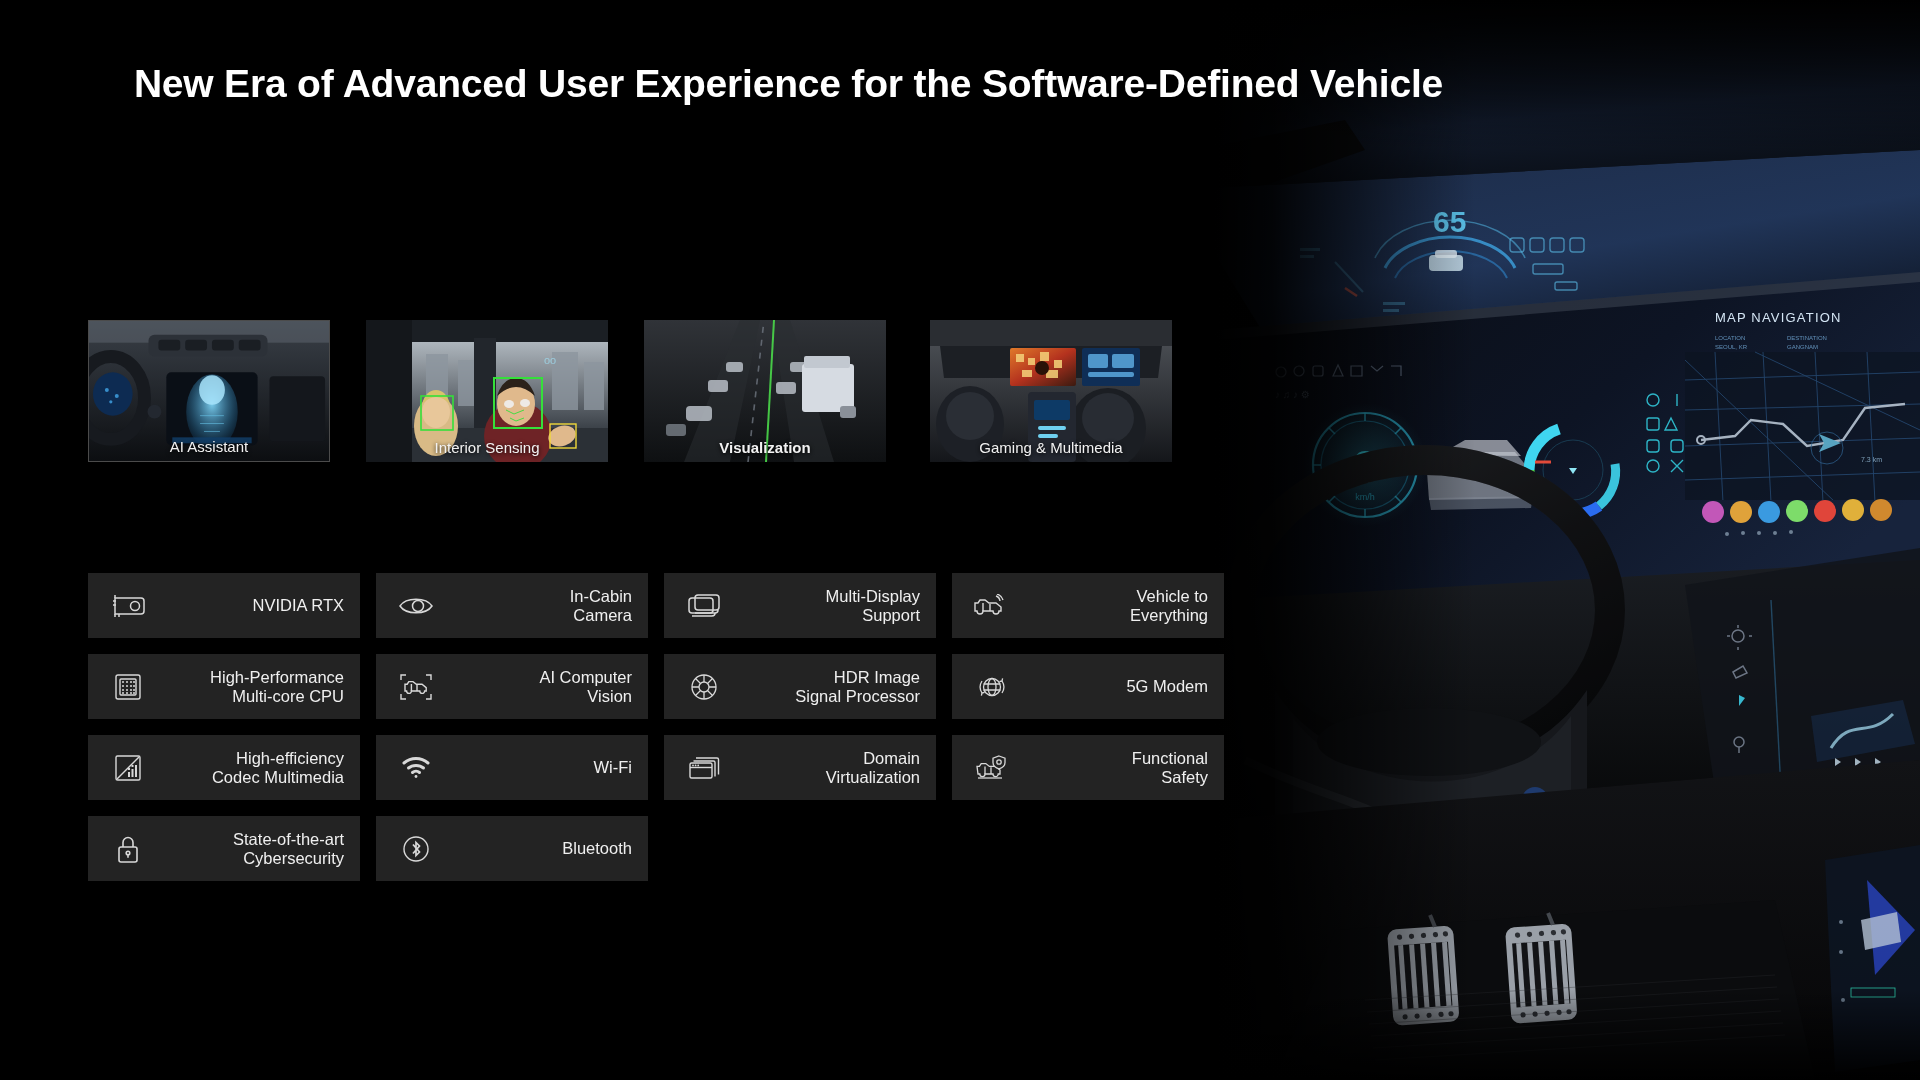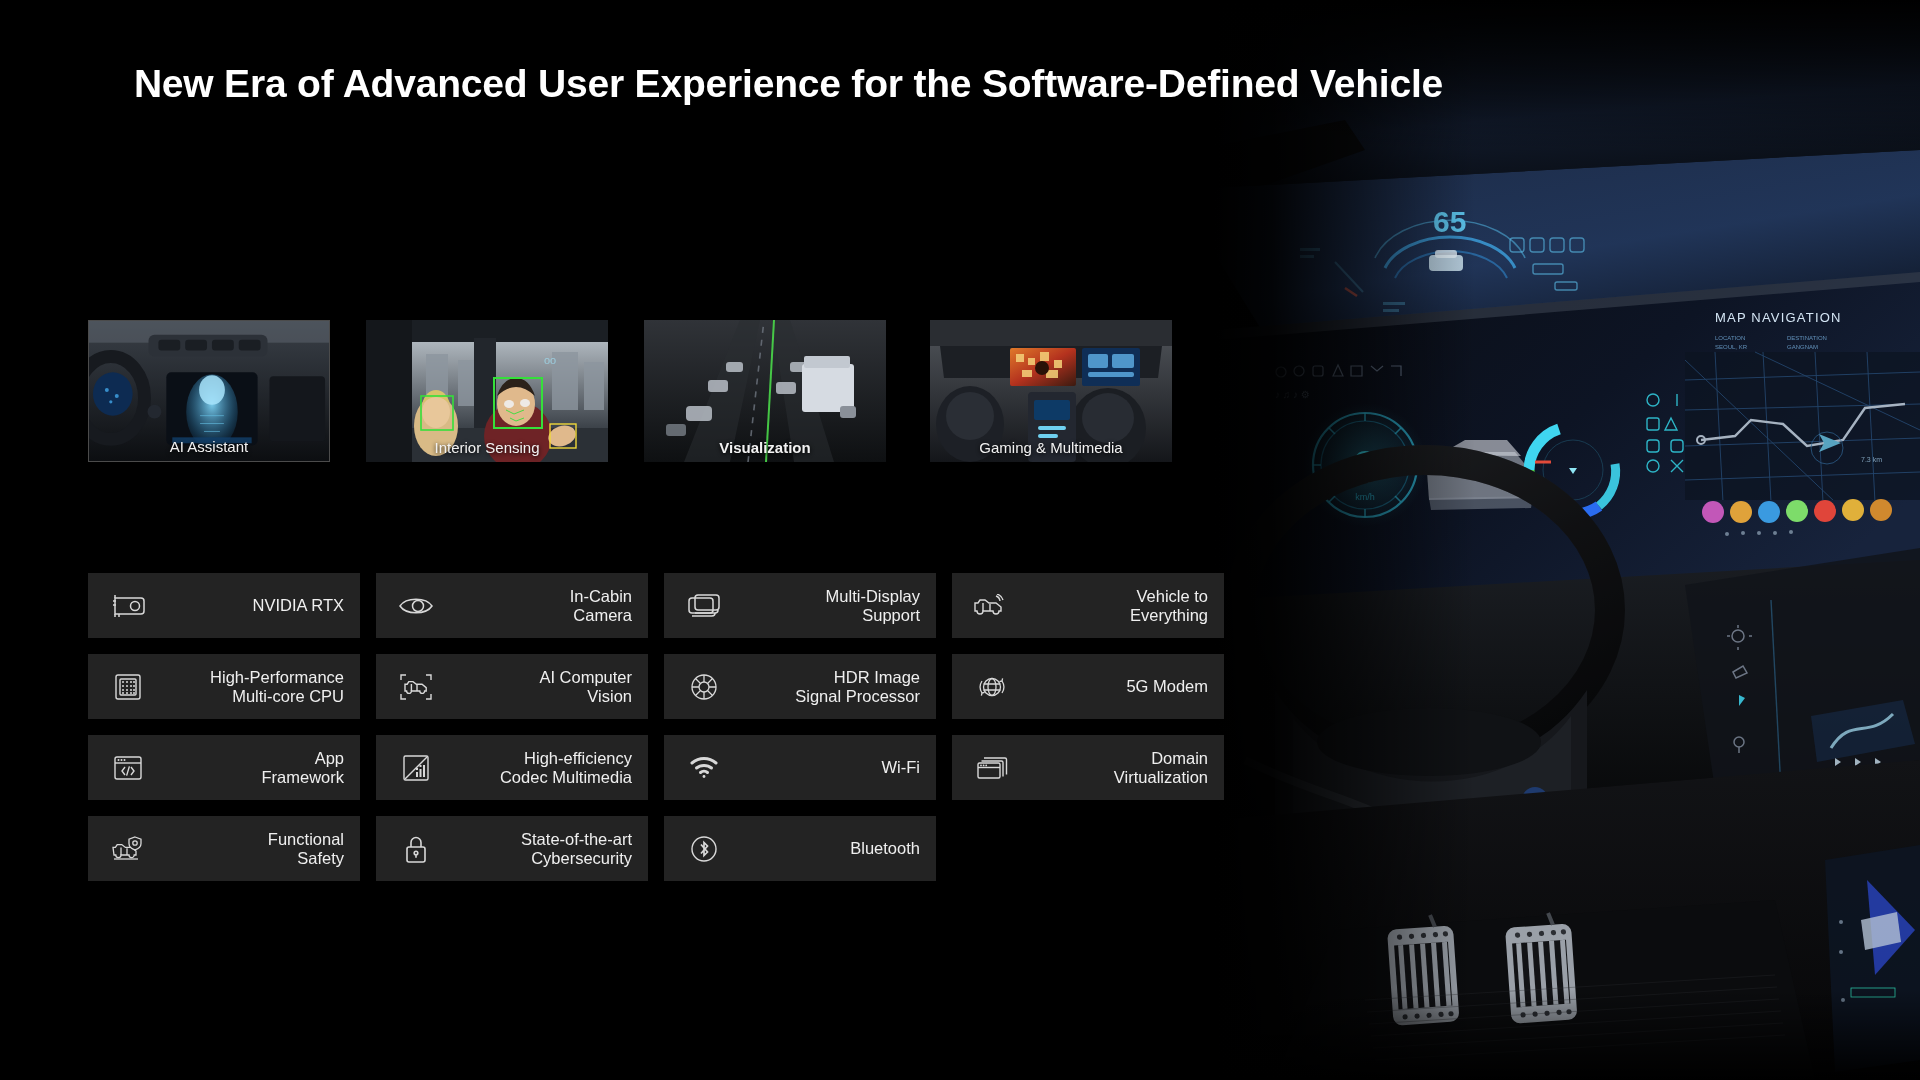--- a/index.html
+++ b/index.html
@@ -728,36 +728,20 @@
           <path d="M25 8 a11 11 0 0 1 0 12"></path>
             <path d="M5 20 a11 11 0 0 1 0 -12"></path>
           <path d="M25 8 l-2.6 .6 M25 8 l.6 -2.6"></path>
             <path d="M5 20 l2.6 -.6 M5 20 l-.6 2.6"></path>
         </svg>
       </span>
       <span class="lbl">5G Modem</span>
     </div>
 
 
-    <div class="cell">
-      <span class="ic">
-        <svg width="30" height="26" viewBox="0 0 30 26" fill="none" stroke="#e8e8e8" stroke-width="1.4">
-          <rect x="2" y="2" width="26" height="22" rx="2"></rect>
-          <path d="M2 8 h26"></path>
-          <g fill="#e8e8e8" stroke="none">
-              <circle cx="5.5" cy="5" r="1"></circle>
-              <circle cx="8.5" cy="5" r="1"></circle>
-              <circle cx="11.5" cy="5" r="1"></circle>
-            </g>
-          <path d="M12 12 L9 16 L12 20 M18 12 L21 16 L18 20 M16.4 11.4 L13.6 20.6"></path>
-        </svg>
-      </span>
-      <span class="lbl">App
-Framework</span>
-    </div>
 
     <div class="cell">
       <span class="ic">
         <svg width="28" height="28" viewBox="0 0 28 28" fill="none" stroke="#e8e8e8" stroke-width="1.4">
           <rect x="2" y="2" width="24" height="24" rx="1.5"></rect>
           <path d="M3 25 L25 3"></path>
           <g fill="#e8e8e8" stroke="none">
             <rect x="14" y="18" width="2" height="5"></rect>
               <rect x="17.5" y="15" width="2" height="8"></rect>
             <rect x="21" y="11" width="2" height="12"></rect>

